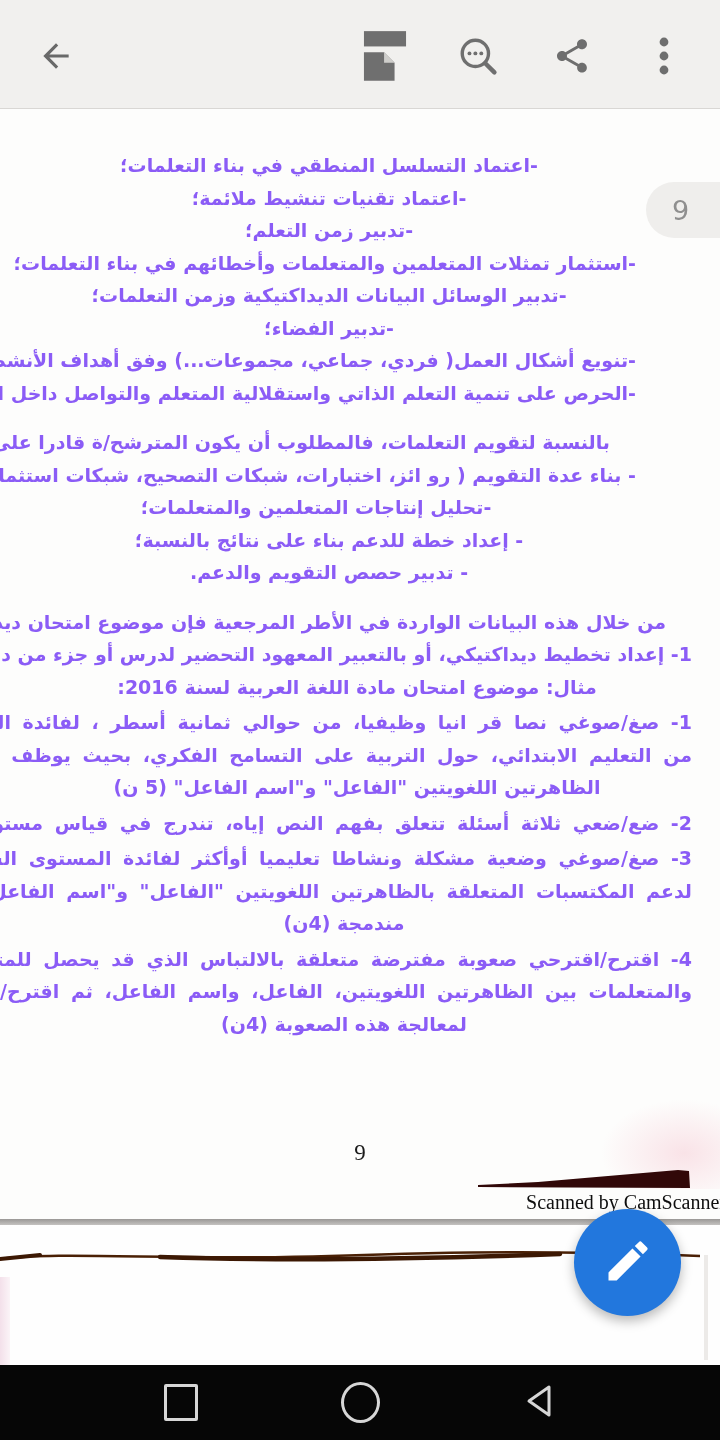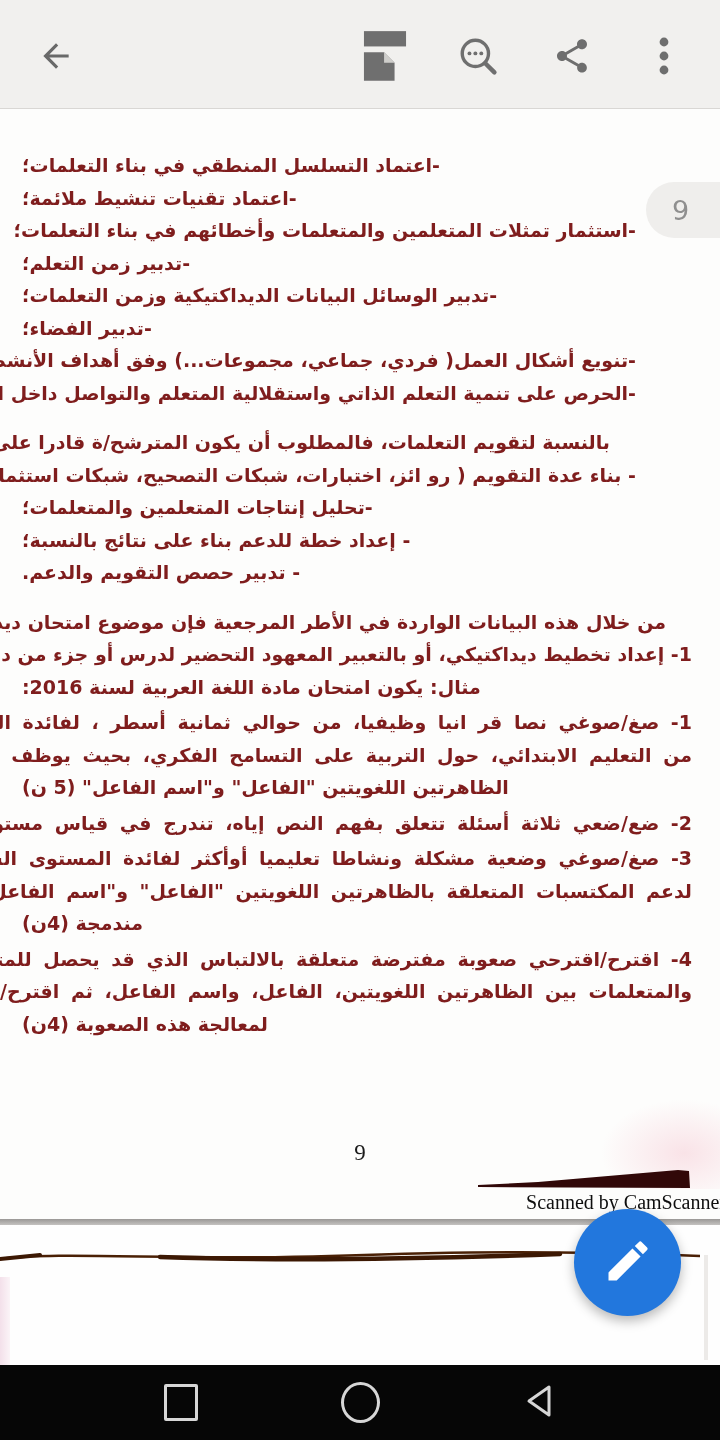--- a/index.html
+++ b/index.html
@@ -10,22 +10,22 @@
   .toolbar{position:absolute;left:0;top:0;width:720px;height:108px;background:#f1f0ee;
            border-bottom:1px solid #d9d7d4;box-shadow:0 2px 3px rgba(0,0,0,.08);}
   .tb-btn{position:absolute;top:34px;width:48px;height:48px;display:flex;align-items:center;
           justify-content:center;}
 
   
   .doc{position:absolute;left:0;top:109px;width:720px;height:1110px;background:#fdfdfc;}
   .page-badge{position:absolute;right:0;top:73px;width:74px;height:56px;background:#efeeec;
               border-radius:28px 0 0 28px;display:flex;align-items:center;justify-content:flex-start;
               padding-left:26px;box-sizing:border-box;color:#8f8f8f;font-size:27px;}
-  .textblock{position:absolute;right:28px;left:22px;top:40px;direction:rtl;text-align:left;
-             color:#7f1d1d;font-weight:bold;font-size:19px;line-height:32.5px;}
+  .textblock{position:absolute;right:28px;left:22px;top:40px;direction:rtl;text-align:center;
+             color:#8b5cf6;font-weight:bold;font-size:19px;line-height:32.5px;}
   .line{white-space:nowrap;}
   .narrow{margin-left:0;margin-right:56px;}
   .gap{margin-top:17px;}
   .gap-s{margin-top:3px;}
   .ind1{padding-right:26px;}
   .ind2{padding-right:100px;}
   .j{word-spacing:5px;}
 
   .footer-num{position:absolute;left:338px;top:1031px;width:44px;text-align:center;
               font-family:"Liberation Serif",serif;font-size:23px;color:#1b1b1b;font-weight:normal;}
@@ -109,34 +109,34 @@
   </div>
 
   <div class="doc">
     <div class="page-badge">
       <span>9</span>
     </div>
 
     <div class="textblock" dir="rtl">
         <div class="line narrow">-اعتماد التسلسل المنطقي في بناء التعلمات؛</div>
         <div class="line narrow">-اعتماد تقنيات تنشيط ملائمة؛</div>
+        <div class="line narrow">-تدبير زمن التعلم؛</div>
         <div class="line narrow">-استثمار تمثلات المتعلمين والمتعلمات وأخطائهم في بناء التعلمات؛</div>
-        <div class="line narrow">-تدبير زمن التعلم؛</div>
         <div class="line narrow">-تدبير الوسائل البيانات الديداكتيكية وزمن التعلمات؛</div>
         <div class="line narrow">-تدبير الفضاء؛</div>
         <div class="line narrow">-تنويع أشكال العمل( فردي، جماعي، مجموعات...) وفق أهداف الأنشطة؛</div>
         <div class="line narrow">-الحرص على تنمية التعلم الذاتي واستقلالية المتعلم والتواصل داخل الفصل الدا رسي.</div>
         <div class="line narrow gap ind1">بالنسبة لتقويم التعلمات، فالمطلوب أن يكون المترشح/ة قادرا على:</div>
         <div class="line narrow">- بناء عدة التقويم ( رو ائز، اختبارات، شبكات التصحيح، شبكات استثمار النتائج)؛</div>
         <div class="line narrow ind1">-تحليل إنتاجات المتعلمين والمتعلمات؛</div>
         <div class="line narrow">- إعداد خطة للدعم بناء على نتائج بالنسبة؛</div>
         <div class="line narrow">- تدبير حصص التقويم والدعم.</div>
         <div class="line gap ind1">من خلال هذه البيانات الواردة في الأطر المرجعية فإن موضوع امتحان ديداكتيك التعليم</div>
         <div class="line ">1- إعداد تخطيط ديداكتيكي، أو بالتعبير المعهود التحضير لدرس أو جزء من درس.</div>
-        <div class="line ">مثال: يكون امتحان مادة اللغة العربية لسنة 2016:</div>
+        <div class="line ">مثال: موضوع امتحان مادة اللغة العربية لسنة 2016:</div>
         <div class="line j gap-s">1- صغ/صوغي نصا قر انيا وظيفيا، من حوالي ثمانية أسطر ، لفائدة المستوى السادس</div>
         <div class="line j">من التعليم الابتدائي،  حول التربية على التسامح الفكري، بحيث يوظف لدراسة</div>
         <div class="line ">الظاهرتين اللغويتين "الفاعل" و"اسم الفاعل" (5 ن)</div>
         <div class="line j gap-s">2- ضع/ضعي ثلاثة أسئلة تتعلق بفهم النص إياه، تندرج في قياس مستويات فهم المقروء</div>
         <div class="line j gap-s">3- صغ/صوغي وضعية مشكلة ونشاطا تعليميا أوأكثر لفائدة المستوى السادس ابتدائي</div>
         <div class="line j">لدعم المكتسبات المتعلقة بالظاهرتين اللغويتين "الفاعل" و"اسم الفاعل" معا، بصورة</div>
         <div class="line ind1">مندمجة (4ن)</div>
         <div class="line j gap-s">4- اقترح/اقترحي صعوبة مفترضة متعلقة بالالتباس الذي قد يحصل للمتعلمين</div>
         <div class="line j">والمتعلمات بين الظاهرتين اللغويتين، الفاعل، واسم الفاعل، ثم اقترح/اقترحي نشاطا</div>
         <div class="line ind1">لمعالجة هذه الصعوبة (4ن)</div>

